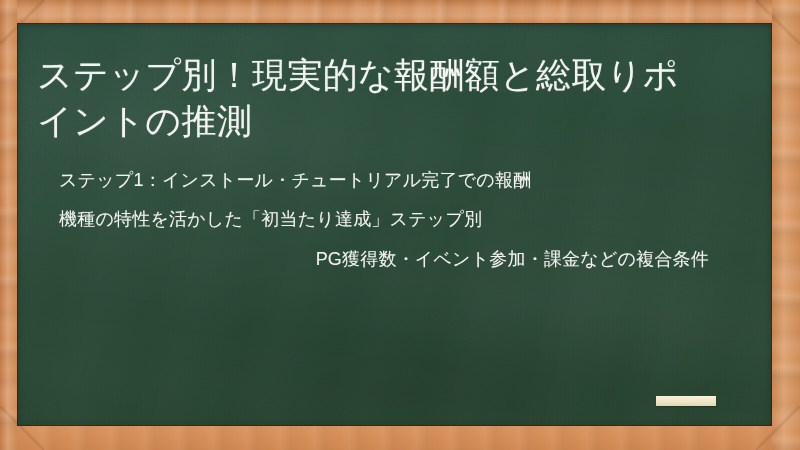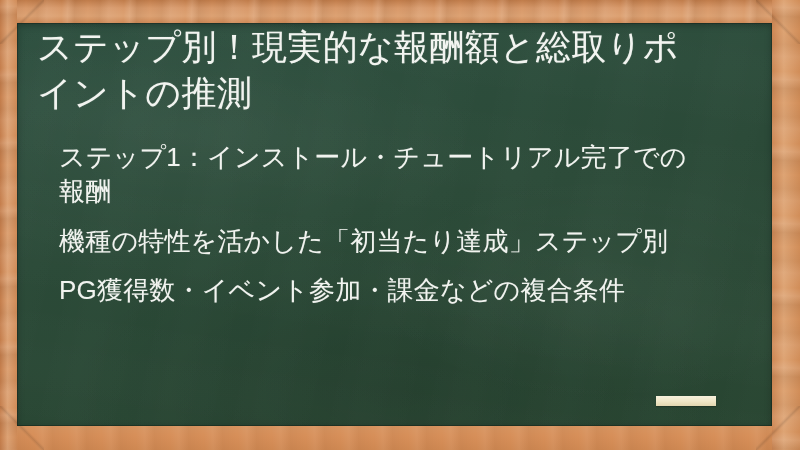--- a/index.html
+++ b/index.html
@@ -151,21 +151,21 @@
         rgba(255,255,255,0.010) 60px,
         rgba(255,255,255,0.000) 130px
       );
     pointer-events: none;
   }
 
   
   .board-content {
     position: absolute;
     inset: 0;
-    padding: 1px 16px 0 20px;
+    padding: 29px 16px 0 20px;
     box-sizing: border-box;
   }
 
   .board-title {
     color: #f2f4f0;
     font-size: 35px;
     line-height: 1.30;
     font-weight: 400;
     letter-spacing: 0.3px;
     margin: 0 0 0 0;
@@ -173,28 +173,28 @@
     text-shadow: 0 0 1.2px rgba(255,255,255,0.30);
   }
 
   .board-list {
     list-style: none;
     margin: 26px 0 0 0;
     padding: 0 0 0 22px;
   }
   .board-list li {
     color: #f1f3ef;
-    font-size: 26px;
+    font-size: 18px;
     line-height: 1.30;
     letter-spacing: 0.2px;
     margin-bottom: 16px;
     max-width: 650px;
     text-shadow: 0 0 1px rgba(255,255,255,0.25);
   }
-  .board-list li:last-child { margin-bottom: 0; }
+  .board-list li:last-child { margin-bottom: 0; text-align: right; }
 
   
   .chalk-stick {
     position: absolute;
     left: 656px;
     top: 396px;
     width: 60px;
     height: 10px;
     background: linear-gradient(180deg, #f7f1dd 0%, #efe6c6 55%, #e2d6b0 100%);
     box-shadow: 0 1px 1px rgba(0,0,0,0.20);

